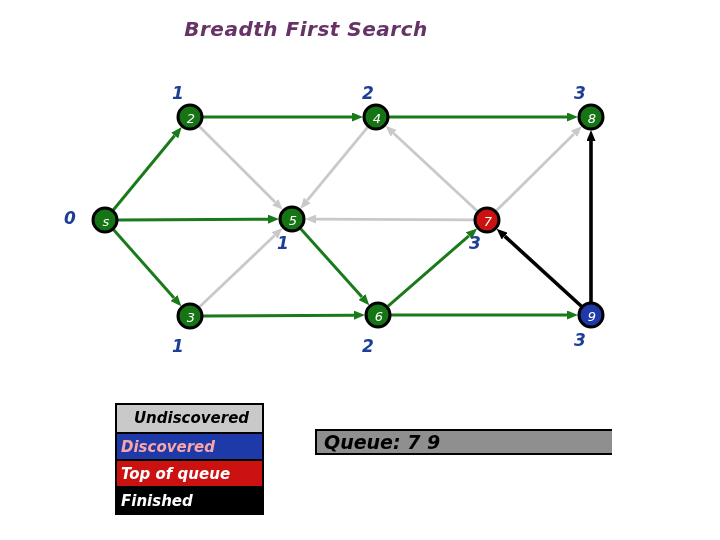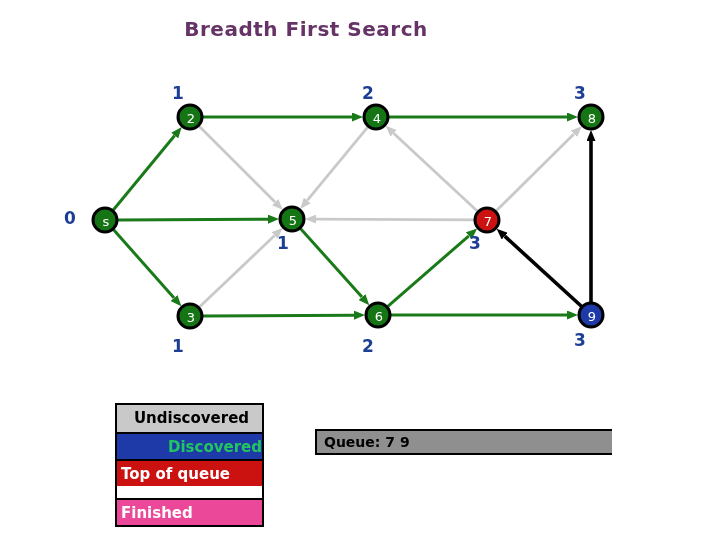--- a/index.html
+++ b/index.html
@@ -4,20 +4,21 @@
 <style>
   * { margin: 0; padding: 0; box-sizing: border-box; }
   html, body { background: #ffffff; }
   .slide {
     position: relative;
     width: 612px;
     height: 540px;
     background: #ffffff;
     overflow: hidden;
     font-family: "Liberation Sans", sans-serif;
+    font-style: italic;
   }
   .slide-title {
     position: absolute;
     top: 17px;
     left: 0;
     width: 100%;
     text-align: center;
     font-size: 20px;
     font-weight: bold;
     letter-spacing: 0.5px;
@@ -49,21 +50,21 @@
   .legend-row:first-child { border-top: none; text-align: center; }
   .queue-box {
     position: absolute;
     left: 315px;
     top: 429px;
     width: 334px;
     height: 26px;
     border: 2px solid #000000;
     line-height: 22px;
     padding-left: 7px;
-    font-size: 14px;
+    font-size: 19px;
     font-weight: bold;
     font-family: "DejaVu Sans", sans-serif;
     color: #000000;
   }
   .page-number {
     position: absolute;
     left: 660px;
     top: 504px;
     font-size: 14px;
     font-weight: bold;
@@ -139,27 +140,27 @@
         <text x="178" y="346" text-anchor="middle" dominant-baseline="central" fill="#1c3e94" font-size="17" font-weight="bold" font-family="&quot;DejaVu Sans&quot;, sans-serif">1</text>
         <text x="368" y="346" text-anchor="middle" dominant-baseline="central" fill="#1c3e94" font-size="17" font-weight="bold" font-family="&quot;DejaVu Sans&quot;, sans-serif">2</text>
         <text x="580" y="340" text-anchor="middle" dominant-baseline="central" fill="#1c3e94" font-size="17" font-weight="bold" font-family="&quot;DejaVu Sans&quot;, sans-serif">3</text>
       </g>
   </svg>
 
   <div class="legend">
     <div class="legend-row" style="background: rgb(201, 201, 201); color: rgb(0, 0, 0);">
       <span>Undiscovered</span>
     </div>
-    <div class="legend-row" style="background: rgb(30, 58, 168); color: #22c55e; text-align: right;">
+    <div class="legend-row" style="background: rgb(30, 58, 168); color: #fca5a5;">
       <span>Discovered</span>
     </div>
     <div class="legend-row" style="background: rgb(204, 17, 17); color: #ffffff;">
       <span>Top of queue</span>
     </div>
-    <div class="legend-row" style="background: #ec4899; color: rgb(255, 255, 255); margin-top: 12px;">
+    <div class="legend-row" style="background: #000000; color: rgb(255, 255, 255);">
       <span>Finished</span>
     </div>
   </div>
 
   <div class="queue-box" style="background: rgb(143, 143, 143);">
     <span>Queue: 7 9</span>
   </div>
 
   <div class="page-number">40</div>
 

